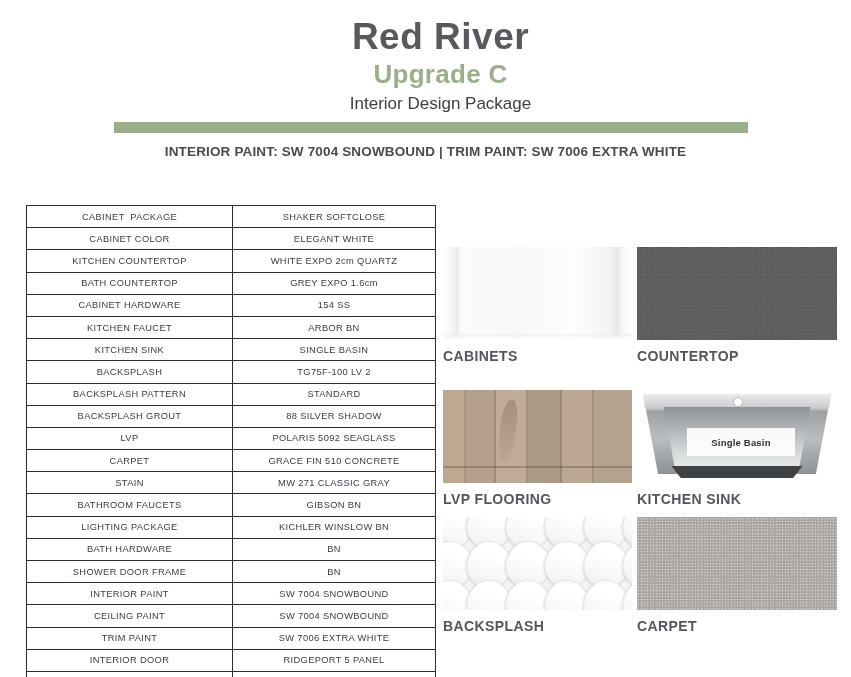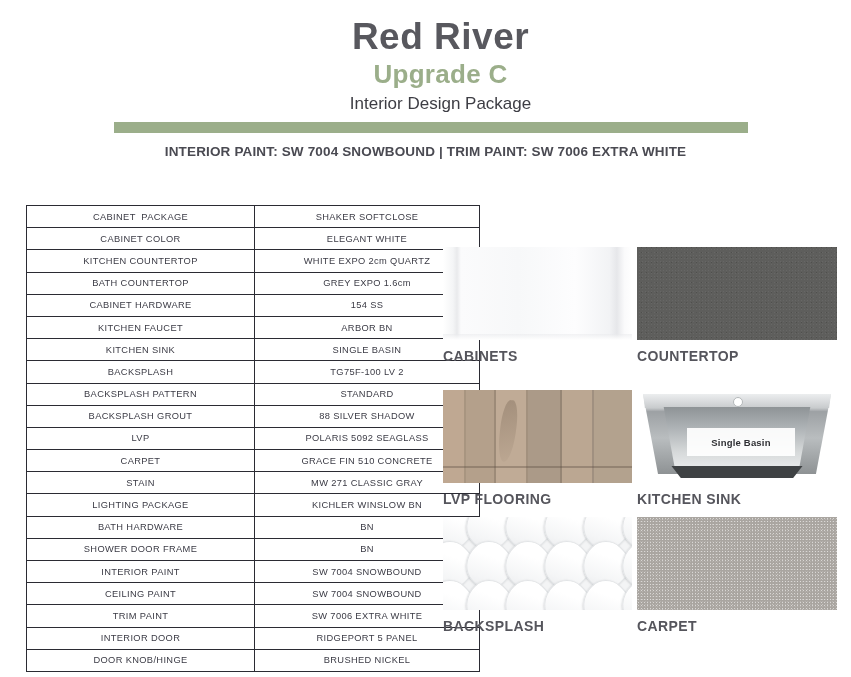--- a/index.html
+++ b/index.html
@@ -74,21 +74,21 @@
     table-layout: fixed;
   }
   #spec-table td {
     border: 1px solid #2b2b33;
     height: 21.2px;
     text-align: center;
     vertical-align: middle;
     font-size: 9.3px;
     letter-spacing: 0.35px;
     color: #3a3a44;
-    padding: 0 12px;
+    padding: 0 1px;
     white-space: pre;
   }
   #spec-table td.col-label { width: 203px; }
   #spec-table td.col-value { width: 200px; }
 
   
   #swatch-grid {
     position: absolute;
     left: 443px;
     top: 247px;
@@ -322,20 +322,24 @@
       <td class="col-label">LVP</td>
       <td class="col-value">POLARIS 5092 SEAGLASS</td>
     </tr>
     <tr>
       <td class="col-label">CARPET</td>
       <td class="col-value">GRACE FIN 510 CONCRETE</td>
     </tr>
     <tr>
       <td class="col-label">STAIN</td>
       <td class="col-value">MW 271 CLASSIC GRAY</td>
+    </tr>
+    <tr>
+      <td class="col-label">BATHROOM FAUCETS</td>
+      <td class="col-value">GIBSON BN</td>
     </tr>
     <tr>
       <td class="col-label">LIGHTING PACKAGE</td>
       <td class="col-value">KICHLER WINSLOW BN</td>
     </tr>
     <tr>
       <td class="col-label">BATH HARDWARE</td>
       <td class="col-value">BN</td>
     </tr>
     <tr>

